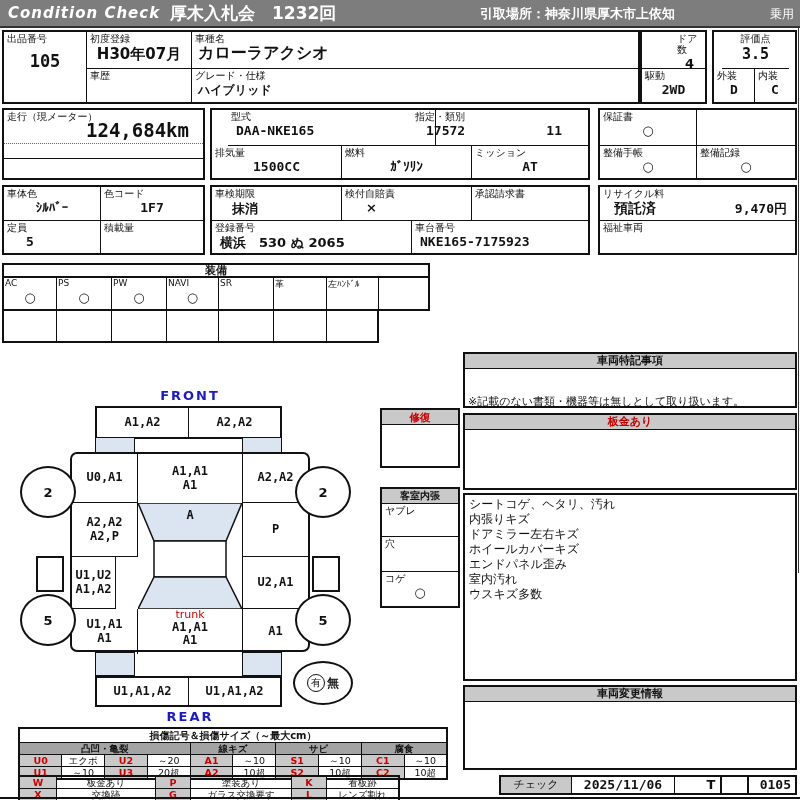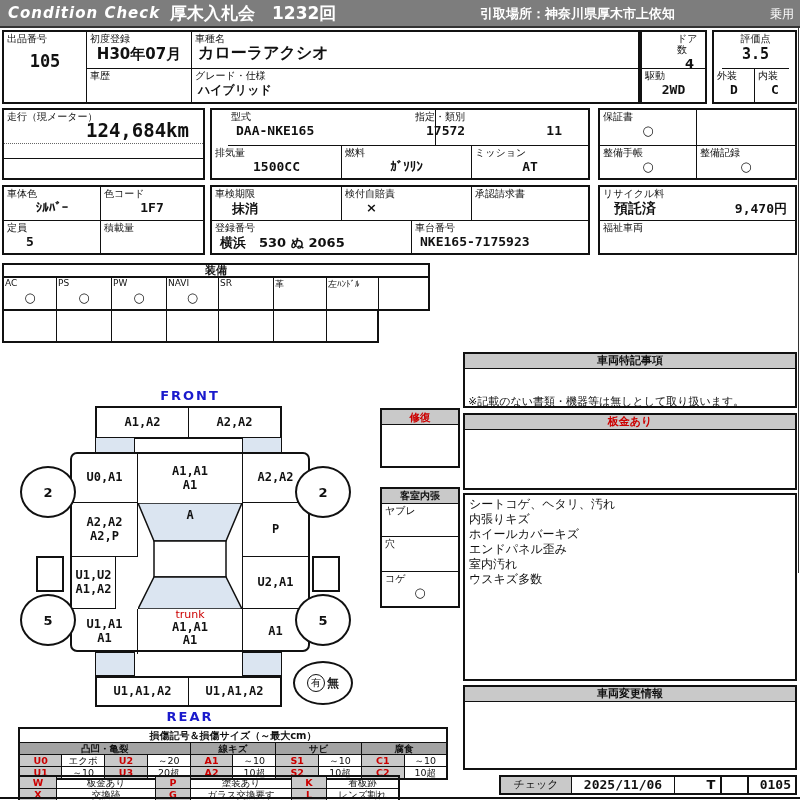--- a/index.html
+++ b/index.html
@@ -263,20 +263,21 @@
 
   <div class="abs section" style="left:463px;top:413px;width:334px;height:77px;">
     <div class="sec-h red-t">板金あり</div>
     <div class="sec-c"></div>
   </div>
 
   <div class="abs section" style="left:463px;top:493px;width:334px;height:188px;">
     <div class="sec-c" style="font-size:12px;line-height:1.25;">
       <div>シートコゲ、ヘタリ、汚れ</div>
       <div>内張りキズ</div>
+      <div>ドアミラー左右キズ</div>
       <div>ホイールカバーキズ</div>
       <div>エンドパネル歪み</div>
       <div>室内汚れ</div>
       <div>ウスキズ多数</div>
     </div>
   </div>
 
   <div class="abs section" style="left:463px;top:685px;width:334px;height:85px;">
     <div class="sec-h">車両変更情報</div>
     <div class="sec-c"></div>

